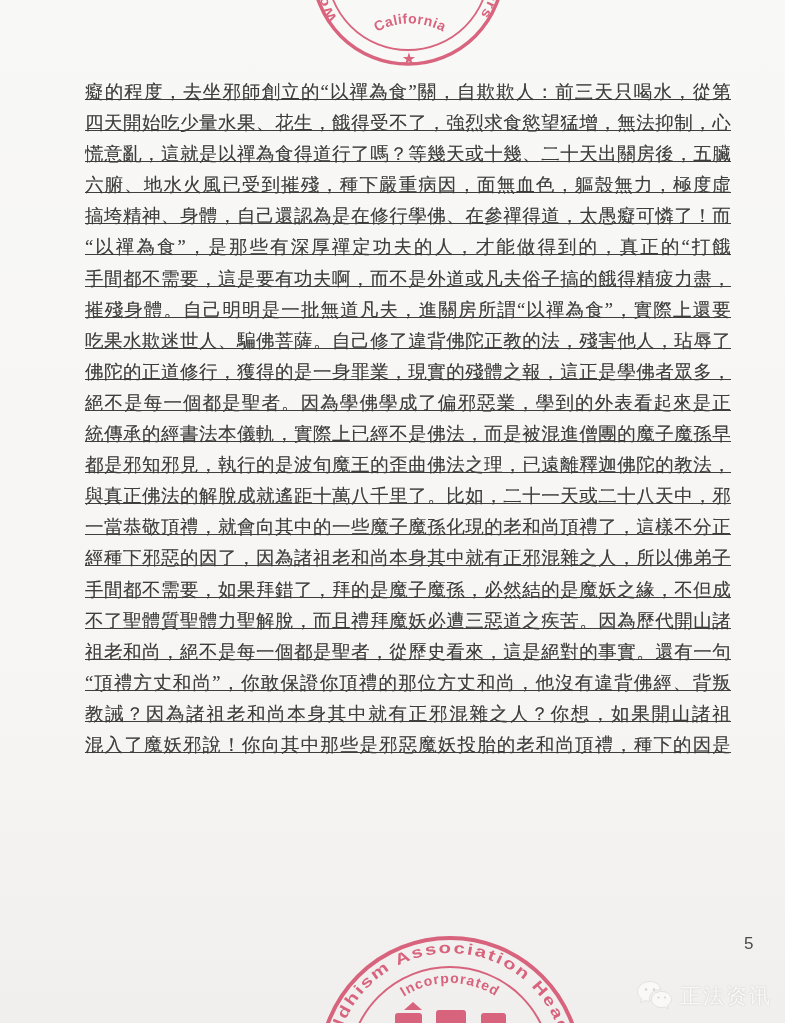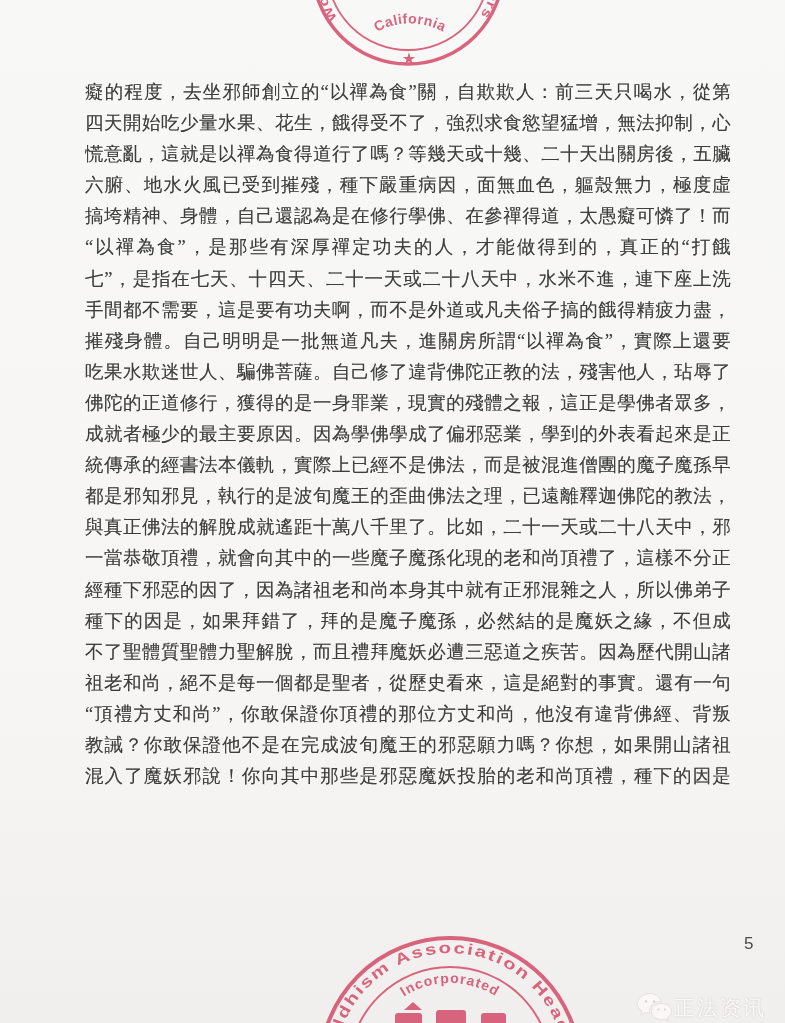--- a/index.html
+++ b/index.html
@@ -1,36 +1,36 @@
 <!DOCTYPE html>
 <html><head>
 <meta charset="utf-8">
 <style>
   html,body{margin:0;padding:0;}
   body{width:785px;height:1023px;background:#f2f1ef;font-family:"Liberation Serif","DejaVu Serif",serif;}
   .page{position:relative;width:785px;height:1023px;overflow:hidden;
         background:linear-gradient(180deg,#f8f8f6 0%,#f6f5f3 70%,#f0efed 100%);}
   
-  .text-block{position:absolute;left:85px;top:77px;width:646px;color:#3e3e3e;}
+  .text-block{position:absolute;left:85px;top:77px;width:646px;color:#3e3e3e;text-decoration:underline;}
   .text-block div{
     height:31.1px;line-height:31.1px;font-size:18.5px;
     text-align:justify;text-align-last:justify;-moz-text-align-last:justify;
     text-justify:inter-character;overflow:hidden;
     letter-spacing:.2px;
     text-shadow:0 0 .6px rgba(62,62,62,.45);
   }
   
   .stamp{position:absolute;opacity:.88;}
   .stamp text{font-family:"Liberation Sans","DejaVu Sans",sans-serif;font-weight:bold;}
   
   .page-num{position:absolute;left:744px;top:934px;font-size:17px;color:#4a4a4a;
             font-family:"Liberation Sans","DejaVu Sans",sans-serif;}
   
-  .watermark{position:absolute;left:636px;top:980px;display:flex;align-items:center;
-             color:#fbfaf9;text-shadow:0 0 2px rgba(160,150,150,.55);margin-top:12px;}
+  .watermark{position:absolute;left:636px;top:980px;display:flex;align-items:center;gap:6px;
+             color:#fbfaf9;text-shadow:0 0 2px rgba(160,150,150,.55);}
   .watermark .wm-label{font-size:21px;letter-spacing:2px;
              font-family:"Liberation Sans","DejaVu Sans",sans-serif;opacity:.92;}
   .watermark svg{opacity:.9;}
 </style>
 </head>
 <body>
 
 <div class="page">
 
   <svg class="stamp" style="left:278px;top:-161px;" width="260" height="240" viewBox="0 0 260 240">
@@ -51,36 +51,35 @@
     <text x="131" y="225" font-size="16" fill="#d5506e" text-anchor="middle">★</text>
   </svg>
 
   <div class="text-block">
       <div>癡的程度，去坐邪師創立的“以禪為食”關，自欺欺人：前三天只喝水，從第</div>
       <div>四天開始吃少量水果、花生，餓得受不了，強烈求食慾望猛增，無法抑制，心</div>
       <div>慌意亂，這就是以禪為食得道行了嗎？等幾天或十幾、二十天出關房後，五臟</div>
       <div>六腑、地水火風已受到摧殘，種下嚴重病因，面無血色，軀殼無力，極度虛脫，</div>
       <div>搞垮精神、身體，自己還認為是在修行學佛、在參禪得道，太愚癡可憐了！而</div>
       <div>“以禪為食”，是那些有深厚禪定功夫的人，才能做得到的，真正的“打餓</div>
-      <div>七”，是指在七天、十四天、二十一天或二十八天中，水米不進，連下座上洗</div>
       <div>手間都不需要，這是要有功夫啊，而不是外道或凡夫俗子搞的餓得精疲力盡，</div>
       <div>摧殘身體。自己明明是一批無道凡夫，進關房所謂“以禪為食”，實際上還要</div>
       <div>吃果水欺迷世人、騙佛菩薩。自己修了違背佛陀正教的法，殘害他人，玷辱了</div>
       <div>佛陀的正道修行，獲得的是一身罪業，現實的殘體之報，這正是學佛者眾多，</div>
-      <div>成就者極少的最主要原因。因為學佛學成了偏邪惡業，學到的外表看起來是正</div>
+      <div>絕不是每一個都是聖者。因為學佛學成了偏邪惡業，學到的外表看起來是正</div>
       <div>統傳承的經書法本儀軌，實際上已經不是佛法，而是被混進僧團的魔子魔孫早</div>
       <div>都是邪知邪見，執行的是波旬魔王的歪曲佛法之理，已遠離釋迦佛陀的教法，</div>
       <div>與真正佛法的解脫成就遙距十萬八千里了。比如，二十一天或二十八天中，邪惡</div>
       <div>一當恭敬頂禮，就會向其中的一些魔子魔孫化現的老和尚頂禮了，這樣不分正</div>
       <div>經種下邪惡的因了，因為諸祖老和尚本身其中就有正邪混雜之人，所以佛弟子</div>
-      <div>種下的因是，如果拜錯了，拜的是魔子魔孫，必然結的是魔妖之緣，不但成</div>
+      <div>手間都不需要，如果拜錯了，拜的是魔子魔孫，必然結的是魔妖之緣，不但成</div>
       <div>不了聖體質聖體力聖解脫，而且禮拜魔妖必遭三惡道之疾苦。因為歷代開山諸</div>
       <div>祖老和尚，絕不是每一個都是聖者，從歷史看來，這是絕對的事實。還有一句</div>
       <div>“頂禮方丈和尚”，你敢保證你頂禮的那位方丈和尚，他沒有違背佛經、背叛</div>
-      <div>教誡？你敢保證他不是在完成波旬魔王的邪惡願力嗎？你想，如果開山諸祖</div>
+      <div>教誡？因為諸祖老和尚本身其中就有正邪混雜之人？你想，如果開山諸祖</div>
       <div>混入了魔妖邪說！你向其中那些是邪惡魔妖投胎的老和尚頂禮，種下的因是</div>
     </div>
 
   <div class="page-num">5</div>
 
   <svg class="stamp" style="left:300px;top:918px;" width="300" height="300" viewBox="0 0 300 300">
     <g fill="none" stroke="#d5506e">
       <circle cx="150" cy="150" r="130" stroke-width="4"></circle>
       <circle cx="150" cy="150" r="101" stroke-width="2"></circle>
     </g>

